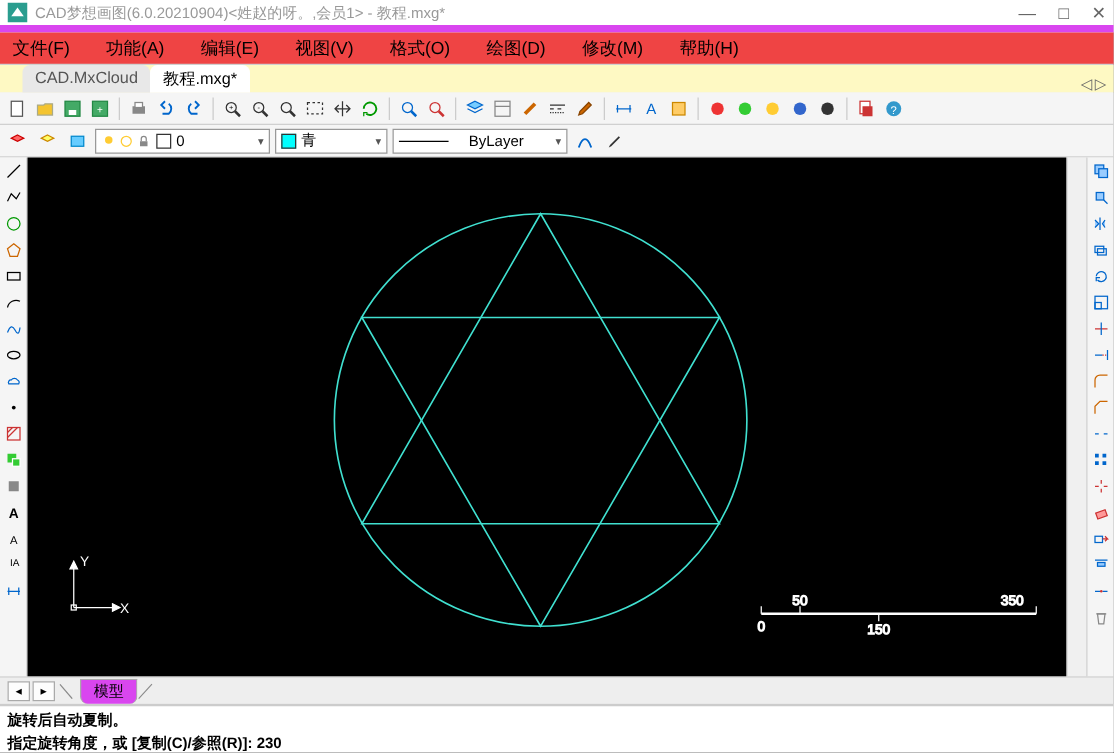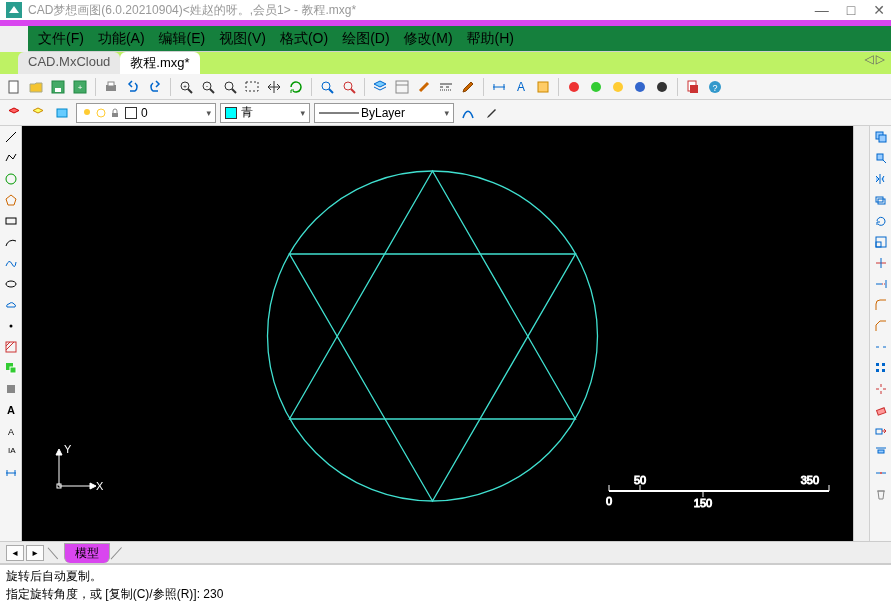--- a/index.html
+++ b/index.html
@@ -4,24 +4,24 @@
 <style>
 * { margin: 0; padding: 0; box-sizing: border-box; font-family: "Microsoft YaHei", SimSun, sans-serif; }
 body { width: 891px; height: 602px; background: #f0f0f0; overflow: hidden; user-select: none; }
 
 .titlebar { height: 26px; background: #fff; display: flex; align-items: center; padding: 0 6px; border-bottom: 6px solid #d946ef; }
 .titlebar .logo { width: 16px; height: 16px; margin-right: 6px; }
 .titlebar .title { font-size: 12px; color: #999; flex: 1; }
 .win-controls { display: flex; gap: 18px; color: #666; }
 .win-controls span { font-size: 14px; cursor: default; }
 
-.menubar { height: 26px; background: #15803d; display: flex; align-items: center; padding: 0 4px; gap: 2px; border-bottom: 1px solid #d0d0d0; margin-left: 28px; }
+.menubar { height: 26px; background: #ef4444; display: flex; align-items: center; padding: 0 4px; gap: 17px; border-bottom: 1px solid #d0d0d0; }
 .menubar .m { font-size: 14px; padding: 2px 6px; color: #000; cursor: default; }
 
-.tabbar { height: 22px; background: #bef264; display: flex; padding-left: 18px; }
+.tabbar { height: 22px; background: #fef9c3; display: flex; align-items: flex-end; padding-left: 18px; }
 .tabbar .tab { font-size: 13px; padding: 2px 10px 0 10px; height: 22px; border-top-left-radius: 6px; border-top-right-radius: 6px; }
 .tabbar .tab.inactive { background: #e8e8e8; color: #555; }
 .tabbar .tab.active { background: #fff; font-weight: normal; }
 .tabbar .spacer { flex: 1; }
 .tabbar .nav-arrows { font-size: 12px; color: #666; padding-right: 6px; display:flex; gap:2px; }
 
 .toolbar { height: 26px; background: #f5f5f5; border-bottom: 1px solid #d0d0d0; display: flex; align-items: center; padding: 0 4px; gap: 2px; }
 .toolbar .sep { width: 1px; height: 18px; background: #ccc; margin: 0 3px; }
 .tool-icon { width: 20px; height: 20px; display: flex; align-items: center; justify-content: center; cursor: default; }
 .tool-icon svg { width: 16px; height: 16px; }
@@ -43,21 +43,21 @@
 
 .ucs { position: absolute; bottom: 40px; left: 22px; }
 .scale { position: absolute; bottom: 30px; right: 18px; }
 
 .bottom-tabs { height: 22px; background: #eee; display: flex; align-items: center; padding-left: 6px; border-top:1px solid #ccc;}
 .bottom-tabs .btn { width: 18px; height: 16px; border: 1px solid #aaa; background:#fdfdfd; font-size: 10px; display:flex; align-items:center; justify-content:center; margin-right:2px; }
 .bottom-tabs .btab { font-size: 12px; padding: 1px 10px; background:#d946ef; border:1px solid #aaa; border-bottom:none; border-radius: 0 0 6px 6px; margin-left:4px;font-family:Liberation Mono, monospace;}
 .bottom-tabs .slash { font-size:14px; color:#888; }
 
 .commandline { height: 60px; background: #fff; border-top: 2px solid #ccc; font-size: 12px; font-family: SimSun, monospace; padding: 2px 6px; line-height: 1.5; overflow:hidden; }
-.commandline .line { color:#000; white-space: pre; }
+.commandline .line { color:#000; white-space: pre; font-weight: bold; }
 </style>
 </head>
 <body>
 
 <div class="titlebar">
   <svg class="logo" viewBox="0 0 16 16">
       <rect width="16" height="16" fill="#2a9d8f"></rect>
       <path d="M3 11 L8 4 L13 11 Z" fill="#fff"></path>
     </svg>
   <span class="title">CAD梦想画图(6.0.20210904)&lt;姓赵的呀。,会员1&gt; - 教程.mxg*</span>
@@ -303,21 +303,21 @@
   </div>
   <div class="combo" style="width:90px">
     <span class="swatch" style="background:#00ffff"></span>
     <span style="margin-left:4px">青</span>
     <span class="arrow">▾</span>
   </div>
   <div class="combo" style="width:140px">
     <svg width="40" height="8" viewBox="0 0 40 8">
         <line x1="0" y1="4" x2="40" y2="4" stroke="#000"></line>
       </svg>
-    <span style="margin-left:2px">ByLayer</span>
+    <span style="margin-left:16px">ByLayer</span>
     <span class="arrow">▾</span>
   </div>
   <span class="tool-icon">
       <svg viewBox="0 0 16 16">
         <path d="M3 13 C6 4 10 4 13 13" fill="none" stroke="#06c" stroke-width="1.5"></path>
       </svg>
     </span>
   <span class="tool-icon">
       <svg viewBox="0 0 16 16">
         <path d="M3 13l2-1 7-7-1-1-7 7z" fill="#333"></path>

